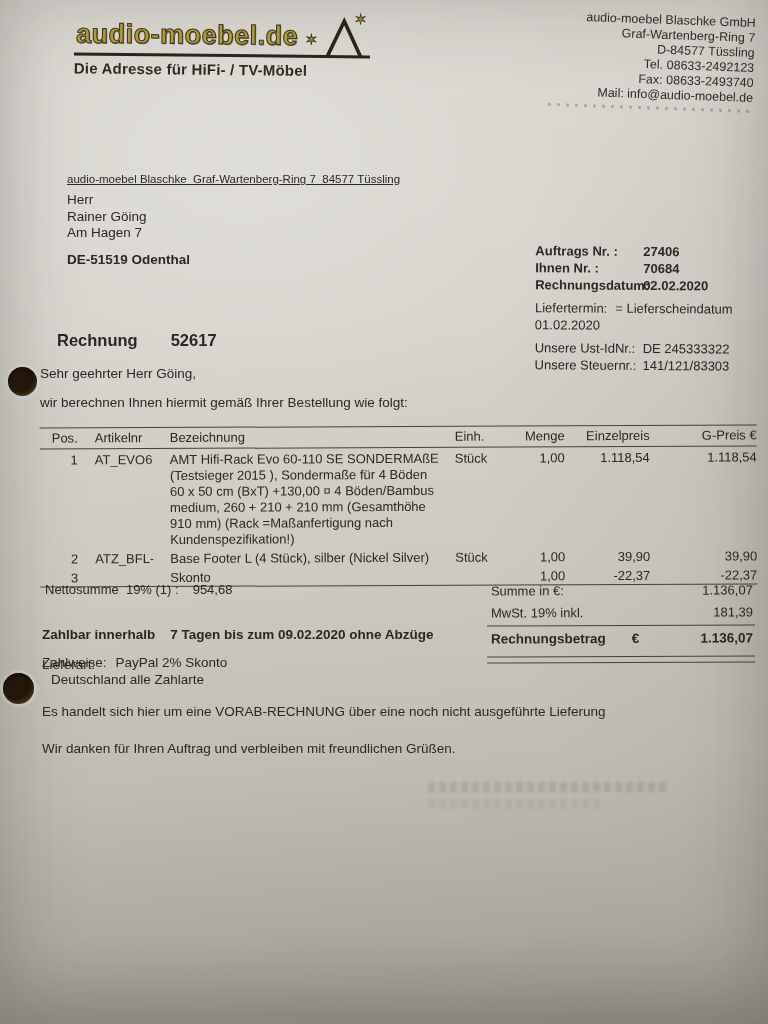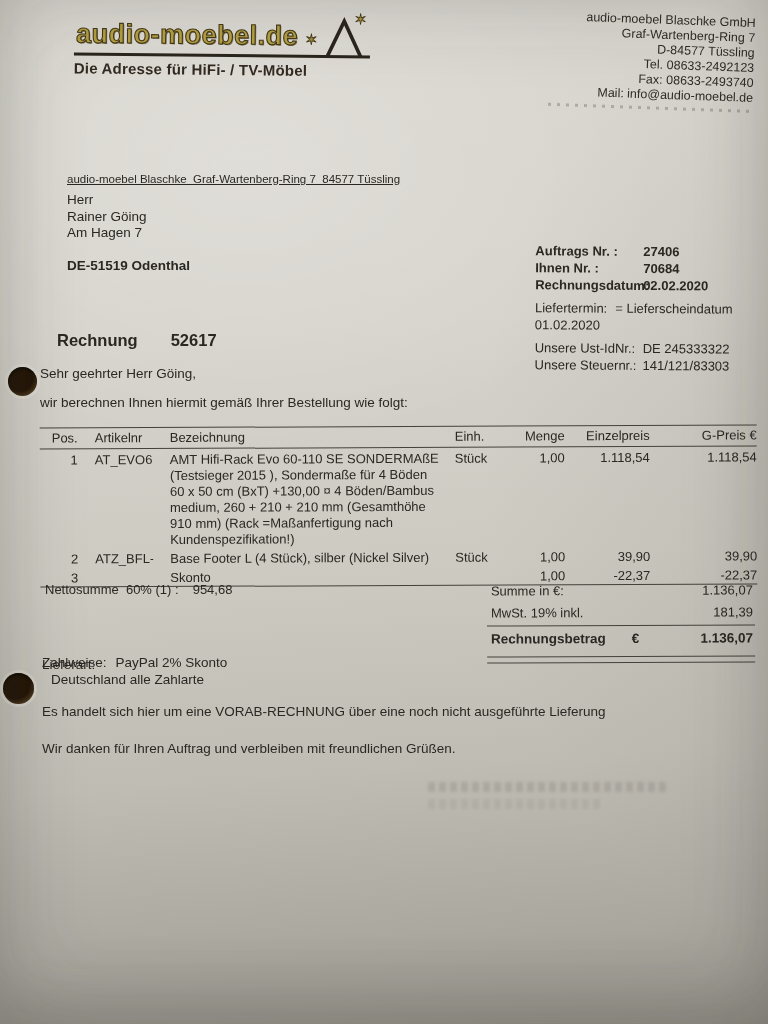--- a/index.html
+++ b/index.html
@@ -33,21 +33,21 @@
   #peak-icon{position:absolute;right:-2px;bottom:-3px;}
   .tagline{margin-top:4px;font-size:15px;font-weight:bold;color:#332b21;letter-spacing:0.2px;}
   
   #company{right:12px;top:16px;text-align:right;font-size:12.5px;line-height:15px;
     color:#2e2c27;transform:rotate(2deg);transform-origin:right top;}
   .faded-row{width:205px;height:3px;margin:4px 0 0 auto;opacity:0.5;
     background:repeating-linear-gradient(90deg, rgba(70,68,60,0.6) 0 3px, transparent 3px 9px);}
   
   #sender{left:67px;top:173px;font-size:11.5px;text-decoration:underline;}
   #recipient{left:67px;top:192px;font-size:13.5px;line-height:16.5px;}
-  #recipient .city{font-weight:bold;margin-top:16px;}
+  #recipient .city{font-weight:bold;margin-top:10px;}
   
   #orderinfo{left:535px;top:243px;width:228px;font-size:13px;line-height:17px;transform:rotate(0.4deg);}
   #orderinfo .row{display:flex;}
   #orderinfo .lbl{width:108px;flex:none;}
   #orderinfo .b{font-weight:bold;}
   #orderinfo .gap{height:6px;}
   #orderinfo .inlinerow .lbl{width:auto;margin-right:8px;}
   
   #doctitle{left:57px;top:331px;font-size:16.5px;font-weight:bold;display:flex;}
   #doctitle .num{margin-left:33px;}
@@ -209,21 +209,21 @@
         <span class="c-bez">Skonto</span>
         <span class="c-einh"></span>
         <span class="c-num">1,00</span>
         <span class="c-num">-22,37</span>
         <span class="c-num">-22,37</span>
       </div>
     </div>
   </div>
 
   <div id="netto" class="abs">
-    <span class="pre">Nettosumme  60% (1) :</span>
+    <span class="pre">Nettosumme  19% (1) :</span>
     <span class="val">954,68</span>
   </div>
 
   <div id="totals" class="abs">
     <div class="trow2">
       <span>Summe in €:</span>
       <span>1.136,07</span>
     </div>
     <div class="trow2">
       <span>MwSt. 19% inkl.</span>
@@ -232,20 +232,24 @@
     <div class="trow2 betrag">
       <span class="lblwrap">
         <span>Rechnungsbetrag</span>
         <span class="cur">€</span>
       </span>
       <span>1.136,07</span>
     </div>
     <div class="dbl-line"></div>
   </div>
 
+  <div id="zahlbar" class="abs">
+    <span>Zahlbar innerhalb</span>
+    <span class="val">7 Tagen bis zum 09.02.2020 ohne Abzüge</span>
+  </div>
   <div id="zahlweise" class="abs termrow">
     <span>Zahlweise:</span>
     <span class="val">PayPal 2% Skonto</span>
   </div>
   <div id="lieferart" class="abs termrow">
     <span>Lieferart:</span>
     <span class="val">Deutschland alle Zahlarte</span>
   </div>
   <div id="vorab" class="abs">Es handelt sich hier um eine VORAB-RECHNUNG über eine noch nicht ausgeführte Lieferung</div>
   <div id="closing" class="abs">Wir danken für Ihren Auftrag und verbleiben mit freundlichen Grüßen.</div>

